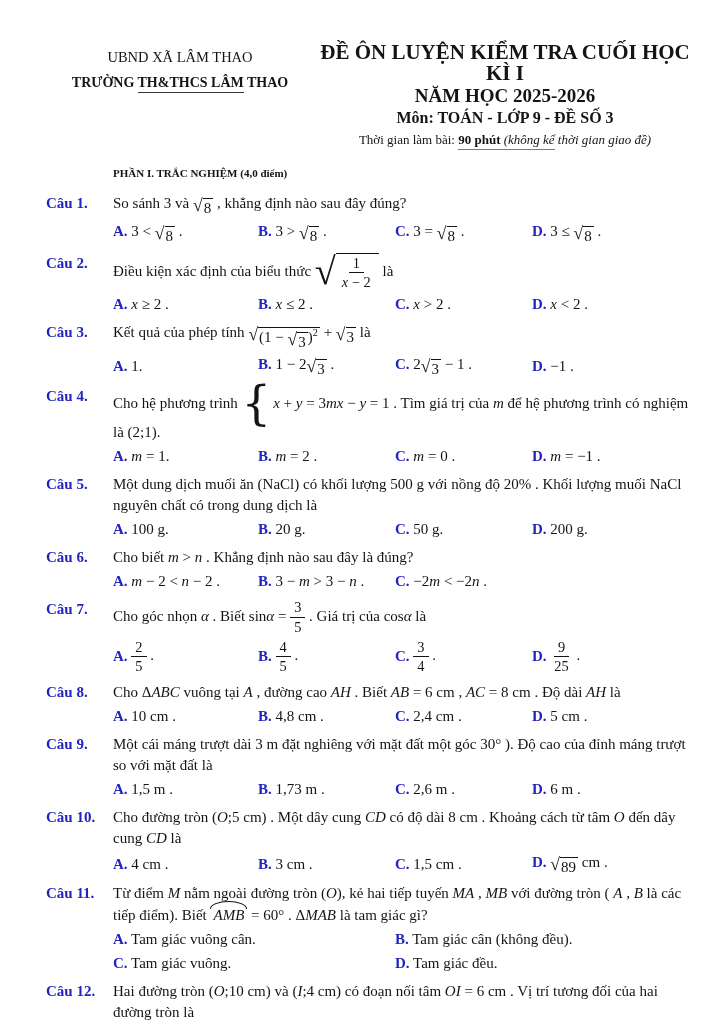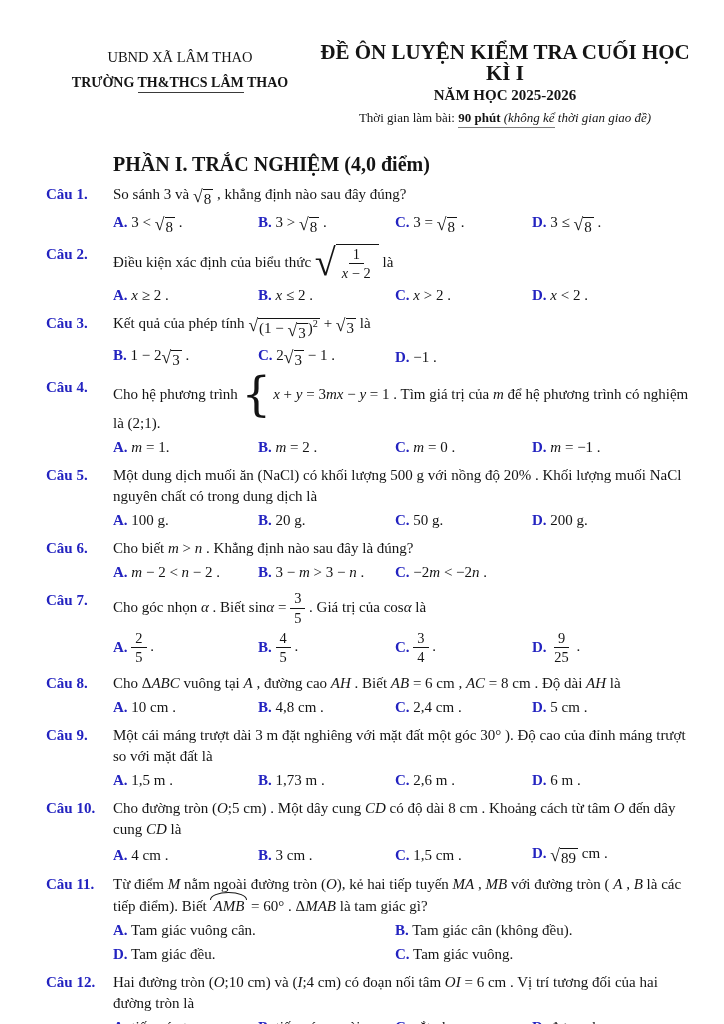--- a/index.html
+++ b/index.html
@@ -13,27 +13,27 @@
   b, .bold { font-weight:bold; }
   i { font-style:italic; }
   
   .header { display:flex; }
   .h-left { width:268px; flex:none; text-align:center; padding-top:5px; }
   .h-left .line1 { font-size:14.5px; }
   .h-left .line2 { font-weight:bold; font-size:14px; margin-top:4px; }
   .h-right { flex:1; text-align:center; }
   .h-right > div { margin-bottom:1px; }
   .exam-title { font-weight:bold; font-size:21px; }
-  .year-line  { font-weight:bold; font-size:15px; }
+  .year-line  { font-weight:bold; font-size:19px; }
   .subject-line { font-weight:bold; font-size:16px; }
   .time-line { font-size:13px; }
   .u  { border-bottom:1.3px solid #3a3a3a; padding-bottom:2px; }
   .u2 { border-bottom:1.3px solid #7a7a7a; padding-bottom:2px; }
   
-  .section-title { font-weight:bold; margin:25px 0 9px 67px; font-size:20px; }
+  .section-title { font-weight:bold; margin:12px 0 9px 67px; font-size:11px; }
   
   .question { margin-bottom:7px; }
   .q-row { display:flex; align-items:flex-start; }
   .q-label { width:67px; flex:none; font-weight:bold; color:#2323c0; }
   .q-text { flex:1; padding-right:2px; }
   .q-opts { margin-left:67px; margin-top:3px; display:grid; align-items:center; }
   .cols4 { grid-template-columns:145px 137px 137px auto; }
   .cols2 { grid-template-columns:282px auto; row-gap:3px; }
   .opt { white-space:nowrap; }
   .opt-k { font-weight:bold; color:#2323c0; }
@@ -64,20 +64,21 @@
 
 <div class="page">
   <div class="header">
     <div class="h-left">
       <div class="line1">UBND XÃ LÂM THAO</div>
       <div class="line2"><span>TRƯỜNG </span><span class="u">TH&amp;THCS LÂM</span><span> THAO</span></div>
     </div>
     <div class="h-right">
       <div class="exam-title">ĐỀ ÔN LUYỆN KIỂM TRA CUỐI HỌC KÌ I</div>
       <div class="year-line">NĂM HỌC 2025-2026</div>
+      <div class="subject-line">Môn: TOÁN - LỚP 9 - ĐỀ SỐ 3</div>
       <div class="time-line"><span>Thời gian làm bài: </span><span class="u2"><b>90 phút</b><i> (không kể</i></span><i> thời gian giao đề)</i></div>
     </div>
   </div>
 
   <div class="section-title">PHẦN I. TRẮC NGHIỆM (4,0 điểm)</div>
 
   <div id="questions">
       <div class="question">
         <div class="q-row">
           <span class="q-label">Câu 1.</span>
@@ -131,20 +132,21 @@
               <span class="rb">(1 − <span class="sqrt">
                   <span class="rs">√</span>
                   <span class="rb">3</span>
                 </span>)<sup>2</sup></span>
             </span> + <span class="sqrt">
               <span class="rs">√</span>
               <span class="rb">3</span>
             </span> là</div>
         </div>
         <div class="q-opts cols4">
+          <div class="opt"><span class="opt-k">A.</span> <span class="opt-body">1.</span></div>
           <div class="opt"><span class="opt-k">B.</span> <span class="opt-body">1 − 2<span class="sqrt">
                 <span class="rs">√</span>
                 <span class="rb">3</span>
               </span> .</span></div>
           <div class="opt"><span class="opt-k">C.</span> <span class="opt-body">2<span class="sqrt">
                 <span class="rs">√</span>
                 <span class="rb">3</span>
               </span> − 1 .</span></div>
           <div class="opt"><span class="opt-k">D.</span> <span class="opt-body">−1 .</span></div>
         </div>
@@ -257,22 +259,22 @@
         </div>
       </div>
       <div class="question">
         <div class="q-row">
           <span class="q-label">Câu 11.</span>
           <div class="q-text">Từ điểm <span class="mv">M</span> nằm ngoài đường tròn (<span class="mv">O</span>), kẻ hai tiếp tuyến <span class="mv">MA</span> , <span class="mv">MB</span> với đường tròn ( <span class="mv">A</span> , <span class="mv">B</span> là các tiếp điểm). Biết <span class="arc">AMB</span> = 60° . Δ<span class="mv">MAB</span> là tam giác gì?</div>
         </div>
         <div class="q-opts cols2">
           <div class="opt"><span class="opt-k">A.</span> <span class="opt-body">Tam giác vuông cân.</span></div>
           <div class="opt"><span class="opt-k">B.</span> <span class="opt-body">Tam giác cân (không đều).</span></div>
+          <div class="opt"><span class="opt-k">C.</span> <span class="opt-body">Tam giác vuông.</span></div>
           <div class="opt"><span class="opt-k">D.</span> <span class="opt-body">Tam giác đều.</span></div>
-          <div class="opt"><span class="opt-k">C.</span> <span class="opt-body">Tam giác vuông.</span></div>
         </div>
       </div>
       <div class="question">
         <div class="q-row">
           <span class="q-label">Câu 12.</span>
           <div class="q-text">Hai đường tròn (<span class="mv">O</span>;10 cm) và (<span class="mv">I</span>;4 cm) có đoạn nối tâm <span class="mv">OI</span> = 6 cm . Vị trí tương đối của hai đường tròn là</div>
         </div>
         <div class="q-opts cols4">
           <div class="opt"><span class="opt-k">A.</span> <span class="opt-body">tiếp xúc trong.</span></div>
           <div class="opt"><span class="opt-k">B.</span> <span class="opt-body">tiếp xúc ngoài.</span></div>

